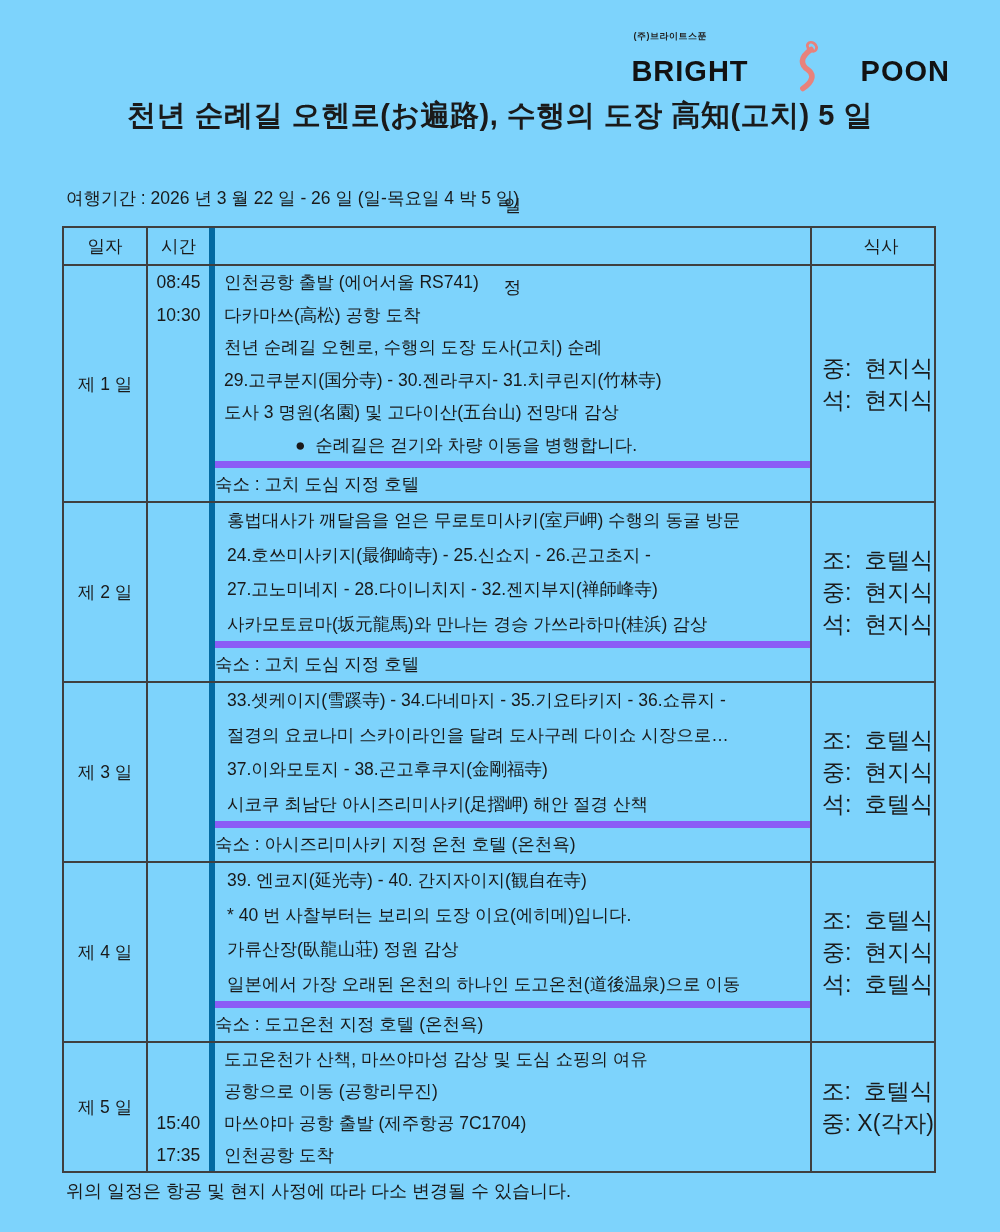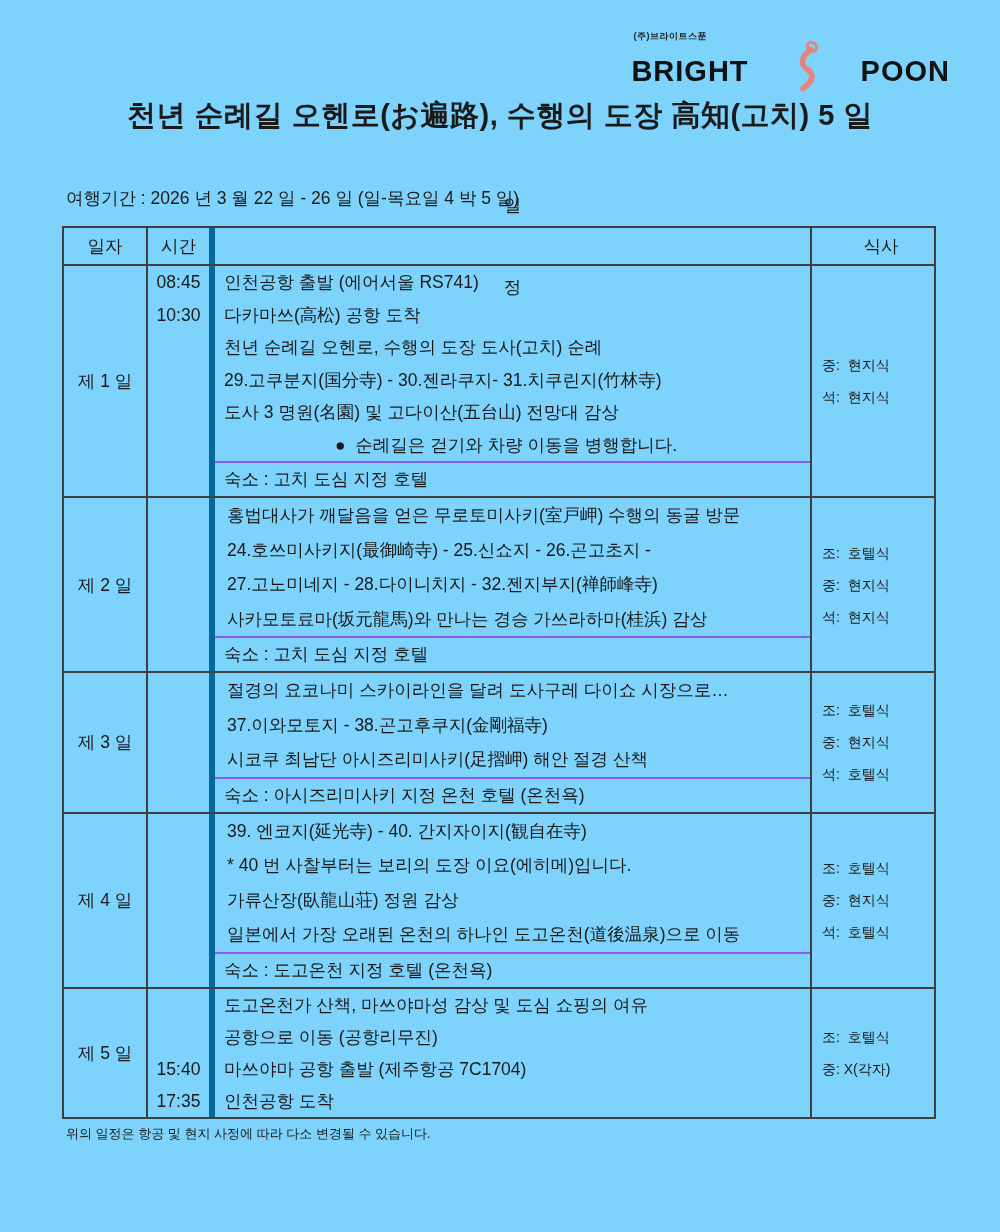--- a/index.html
+++ b/index.html
@@ -20,35 +20,35 @@
   .title { margin:96px 0 0 0; text-align:center; font-size:29px; font-weight:700; letter-spacing:.5px; }
   .period { margin:50px 0 16px 66px; font-size:17.5px; }
 
   
   .itbl { margin:12px 0 0 62px; width:874px; border:2px solid #3f3f3f; box-sizing:border-box; }
   .row { display:flex; }
   .row:not(:last-child) { border-bottom:2px solid #3f3f3f; }
   .c-date  { width:84px;  border-right:2px solid #3f3f3f; display:flex; align-items:center; justify-content:center; font-size:17.5px; box-sizing:border-box; }
   .c-time  { width:67px;  border-right:6px solid #0369a1; text-align:center; font-size:17.5px; box-sizing:border-box; }
   .c-main  { width:597px; border-right:2px solid #3f3f3f; box-sizing:border-box; display:flex; flex-direction:column; }
-  .c-meal  { flex:1; display:flex; flex-direction:column; justify-content:center; padding-left:10px; font-size:14px; box-sizing:border-box; }
+  .c-meal  { flex:1; display:flex; flex-direction:column; justify-content:center; padding-left:10px; font-size:23px; box-sizing:border-box; }
   .thead { height:36px; }
   .thead > div { display:flex; align-items:center; justify-content:center; padding:0; font-size:17.5px; }
   .th-itin { gap:58px; }
   .lines { flex:1; }
   .iline { padding-left:9px; font-size:17.5px; white-space:pre; }
-  .iline.indent { padding-left:120px; }
+  .iline.indent { padding-left:80px; }
   .tline { white-space:pre; min-height:1px; }
   .lh-a .iline, .lh-a .tline { line-height:32.5px; height:32.5px; }
   .lh-b .iline, .lh-b .tline { line-height:34.5px; height:34.5px;padding-left:12px; }
   .lh-c .iline, .lh-c .tline { line-height:32px;  height:32px; }
-  .lodging { border-top:2px solid #8b5cf6; height:33px; line-height:33px; padding-left:9px; font-size:17.5px; white-space:pre; }
+  .lodging { border-top:7px solid #8b5cf6; height:33px; line-height:33px; font-size:17.5px; white-space:pre; }
   .mline { line-height:32px; white-space:pre; }
 
-  .footer { margin:6px 0 0 66px; font-size:13px; }
+  .footer { margin:6px 0 0 66px; font-size:18px; }
 </style>
 </head>
 <body>
 
 <div class="page">
 
   <div class="logo">
     <div class="logo-small">(주)브라이트스푼</div>
     <div class="logo-brand">
       <span>BRIGHT</span>
@@ -120,20 +120,21 @@
         <div class="mline">중:  현지식</div>
         <div class="mline">석:  현지식</div>
       </div>
     </div>
 
     <div class="row day lh-b">
       <div class="c-date">제 3 일</div>
       <div class="c-time"></div>
       <div class="c-main">
         <div class="lines">
+          <div class="iline">33.셋케이지(雪蹊寺) - 34.다네마지 - 35.기요타키지 - 36.쇼류지 -</div>
           <div class="iline">절경의 요코나미 스카이라인을 달려 도사구레 다이쇼 시장으로…</div>
           <div class="iline">37.이와모토지 - 38.곤고후쿠지(金剛福寺)</div>
           <div class="iline">시코쿠 최남단 아시즈리미사키(足摺岬) 해안 절경 산책</div>
         </div>
         <div class="lodging">숙소 : 아시즈리미사키 지정 온천 호텔 (온천욕)</div>
       </div>
       <div class="c-meal">
         <div class="mline">조:  호텔식</div>
         <div class="mline">중:  현지식</div>
         <div class="mline">석:  호텔식</div>

